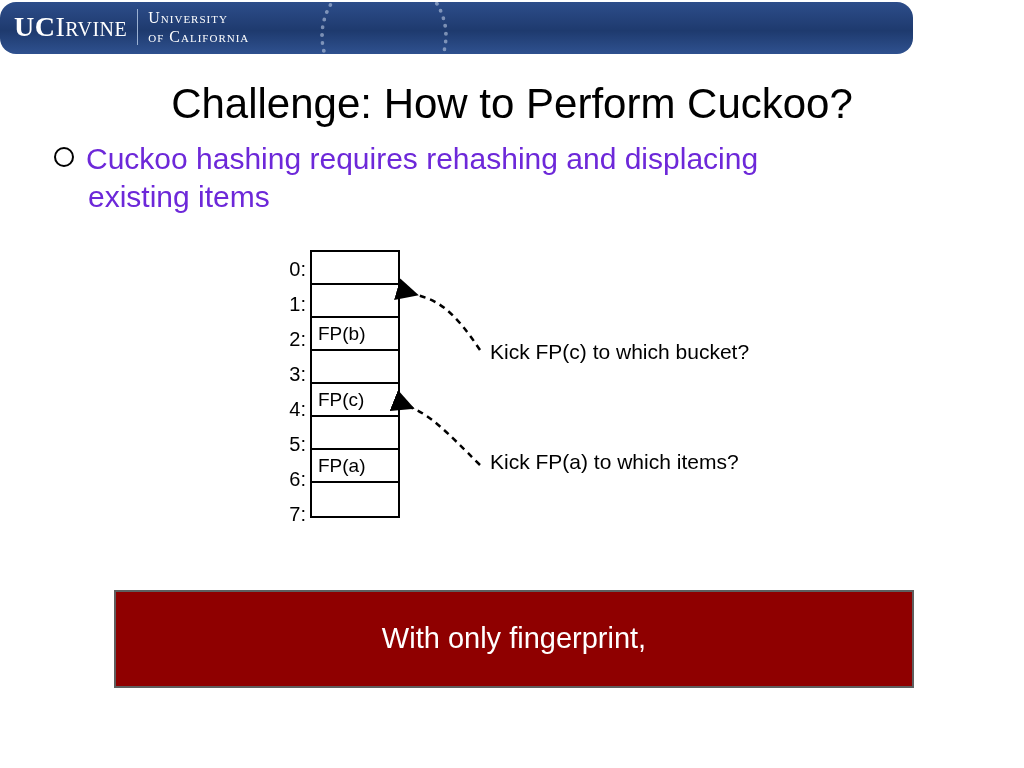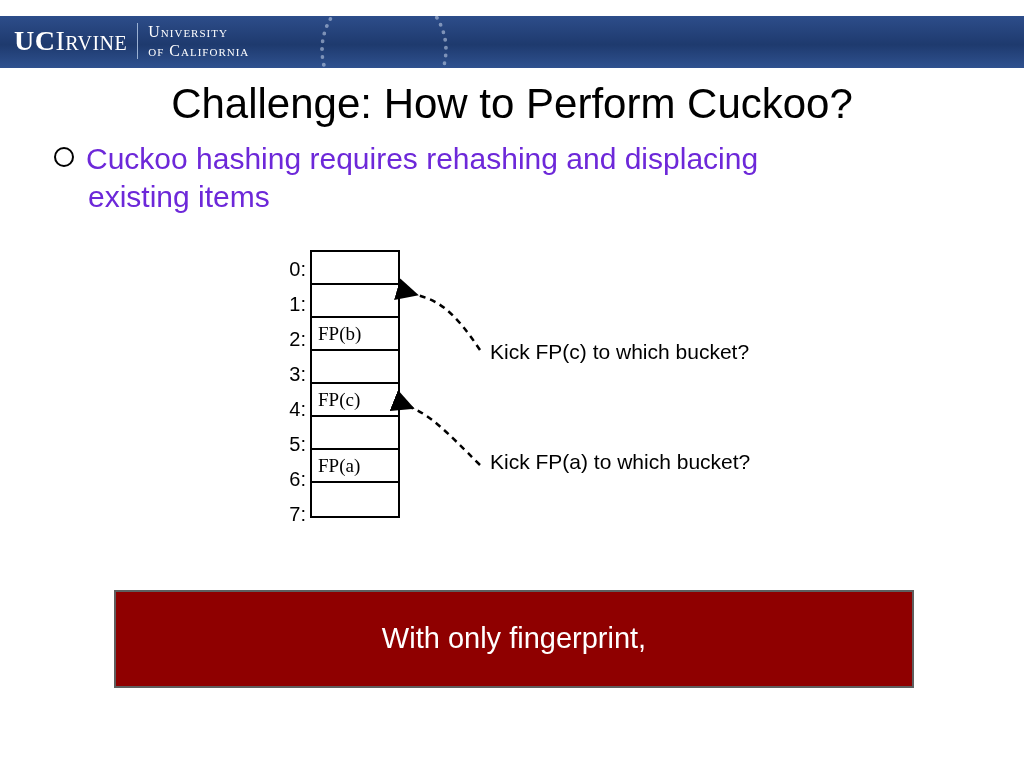--- a/index.html
+++ b/index.html
@@ -6,27 +6,28 @@
     margin: 0;
     padding: 0;
     width: 1024px;
     height: 768px;
     font-family: Arial, Helvetica, sans-serif;
     background: #ffffff;
     overflow: hidden;
     position: relative;
   }
   .header-bar {
-    width: 1024px;
+    width: 913px;
     height: 52px;
     background: linear-gradient(180deg, #2d4d8a 0%, #1e3a6e 55%, #2f518f 100%);
     position: absolute;
-    top: 16px;
+    top: 2px;
     left: 0;
     overflow: hidden;
+    border-radius: 16px;
   }
   .header-logo {
     position: absolute;
     left: 14px;
     top: 6px;
     color: #ffffff;
     font-family: Georgia, 'Times New Roman', serif;
     display: flex;
     align-items: center;
   }
@@ -106,21 +107,20 @@
     width: 86px;
   }
   .bucket-cell {
     height: 33px;
     border-bottom: 2px solid #000;
     font-size: 19px;
     display: flex;
     align-items: center;
     padding-left: 6px;
     box-sizing: border-box;
-    font-family: Liberation Serif, serif;
   }
   .bucket-cell:last-child { border-bottom: none; }
   .bucket-label {
     position: absolute;
     left: 0;
     width: 26px;
     text-align: right;
     font-size: 20px;
     height: 35px;
     display: flex;
@@ -207,18 +207,18 @@
         <path d="M9,0 L0,4.5 L9,9 Z" fill="#000"></path>
       </marker>
     </defs>
 
     <path d="M 200 100 C 170 55, 155 50, 134 44" stroke="#000" stroke-width="2.5" fill="none" stroke-dasharray="6,5" marker-end="url(#arrowhead)"></path>
 
     <path d="M 200 215 C 165 180, 150 165, 130 157" stroke="#000" stroke-width="2.5" fill="none" stroke-dasharray="6,5" marker-end="url(#arrowhead)"></path>
   </svg>
 
   <div class="annotation" style="top:90px; left:210px;">Kick FP(c) to which bucket?</div>
-  <div class="annotation" style="top:200px; left:210px;">Kick FP(a) to which bucket?</div>
+  <div class="annotation" style="top:200px; left:210px;">Kick FP(a) to which items?</div>
 </div>
 
 <div class="callout-box">
   <div>With only fingerprint,</div>
 </div>
 
 </body></html>

